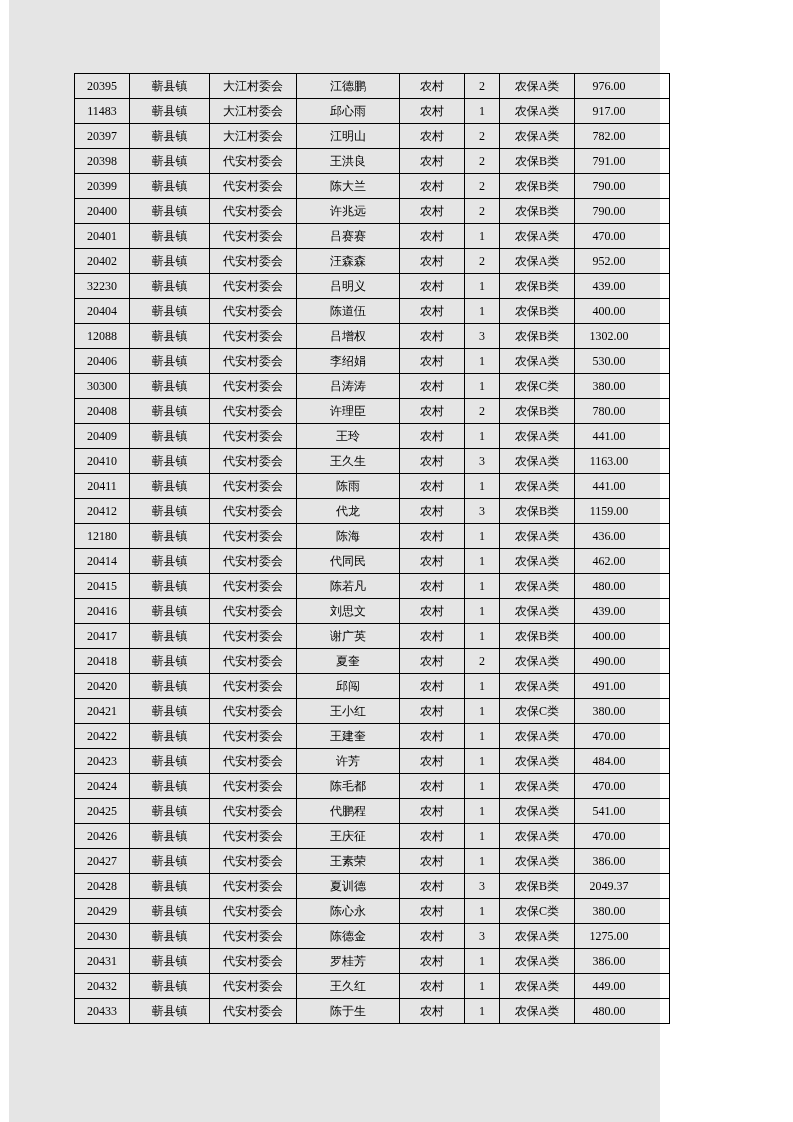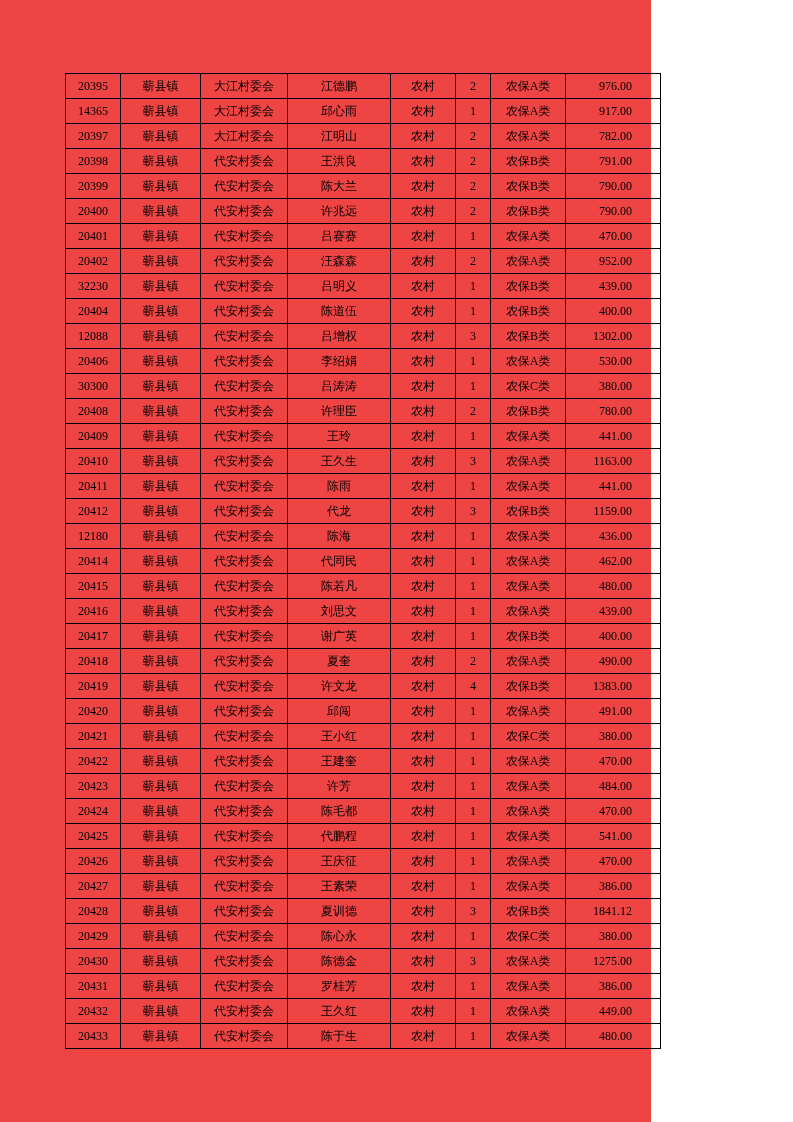--- a/index.html
+++ b/index.html
@@ -9,24 +9,24 @@
   body {
     width: 793px;
     height: 1122px;
     background: #ffffff;
     position: relative;
     font-family: "Liberation Serif", "DejaVu Serif", serif;
     overflow: hidden;
   }
   .page {
     position: absolute;
-    left: 0; top: 0;
+    left: 9px; top: 0;
     width: 651px;
     height: 1122px;
-    background: #ef4444;
+    background: #e5e5e5;
   }
   table.sheet-table {
     position: absolute;
     left: 65px;
     top: 73px;
     width: 595px;
     border-collapse: collapse;
     table-layout: fixed;
   }
   table.sheet-table td {
@@ -35,21 +35,21 @@
     font-size: 12px;
     line-height: 24px;
     color: #000000;
     text-align: center;
     padding: 0 2px;
     overflow: hidden;
     white-space: nowrap;
     font-family: "Liberation Serif", "DejaVu Serif", serif;
   }
   table.sheet-table td.col-amount {
-    text-align: right;
+    text-align: center;
     padding-right: 28px;
     margin-top: 48px;
   }
   col.c0 { width: 55px; }
   col.c1 { width: 80px; }
   col.c2 { width: 87px; }
   col.c3 { width: 103px; }
   col.c4 { width: 65px; }
   col.c5 { width: 35px; }
   col.c6 { width: 75px; }
@@ -75,21 +75,21 @@
           <td>20395</td>
           <td>蕲县镇</td>
           <td>大江村委会</td>
           <td>江德鹏</td>
           <td>农村</td>
           <td>2</td>
           <td>农保A类</td>
           <td class="col-amount">976.00</td>
         </tr>
         <tr>
-          <td>14365</td>
+          <td>11483</td>
           <td>蕲县镇</td>
           <td>大江村委会</td>
           <td>邱心雨</td>
           <td>农村</td>
           <td>1</td>
           <td>农保A类</td>
           <td class="col-amount">917.00</td>
         </tr>
         <tr>
           <td>20397</td>
@@ -305,30 +305,20 @@
           <td>20418</td>
           <td>蕲县镇</td>
           <td>代安村委会</td>
           <td>夏奎</td>
           <td>农村</td>
           <td>2</td>
           <td>农保A类</td>
           <td class="col-amount">490.00</td>
         </tr>
         <tr>
-          <td>20419</td>
-          <td>蕲县镇</td>
-          <td>代安村委会</td>
-          <td>许文龙</td>
-          <td>农村</td>
-          <td>4</td>
-          <td>农保B类</td>
-          <td class="col-amount">1383.00</td>
-        </tr>
-        <tr>
           <td>20420</td>
           <td>蕲县镇</td>
           <td>代安村委会</td>
           <td>邱闯</td>
           <td>农村</td>
           <td>1</td>
           <td>农保A类</td>
           <td class="col-amount">491.00</td>
         </tr>
         <tr>
@@ -402,21 +392,21 @@
           <td class="col-amount">386.00</td>
         </tr>
         <tr>
           <td>20428</td>
           <td>蕲县镇</td>
           <td>代安村委会</td>
           <td>夏训德</td>
           <td>农村</td>
           <td>3</td>
           <td>农保B类</td>
-          <td class="col-amount">1841.12</td>
+          <td class="col-amount">2049.37</td>
         </tr>
         <tr>
           <td>20429</td>
           <td>蕲县镇</td>
           <td>代安村委会</td>
           <td>陈心永</td>
           <td>农村</td>
           <td>1</td>
           <td>农保C类</td>
           <td class="col-amount">380.00</td>

